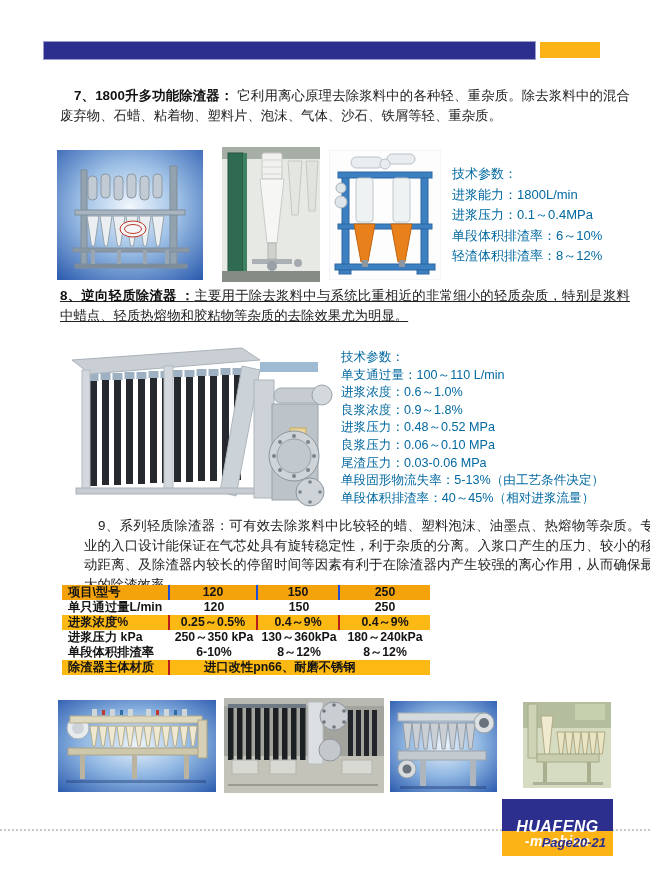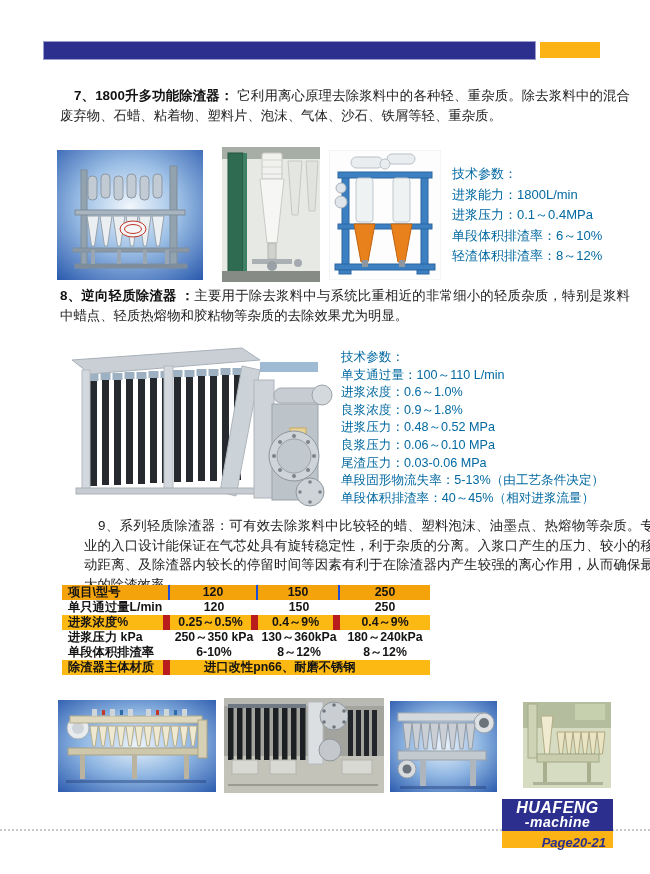--- a/index.html
+++ b/index.html
@@ -9,52 +9,52 @@
   }
   .abs{position:absolute;}
   
   .bar-navy{left:43px;top:41px;width:491px;height:17px;background:#2d2f8f;border:1px solid #9a9cc9;}
   .bar-yellow{left:540px;top:42px;width:60px;height:16px;background:#fcb316;}
   
   .para{left:60px;width:570px;margin:0;font-size:13.4px;line-height:20px;text-align:justify;color:#222;}
   .para.indent{text-indent:14px;}
   .para b{font-weight:700;color:#111;}
   #p7{top:86px;}
-  #p8{top:286px;}
+  #p8{top:286px;text-decoration:underline;}
   #p9{top:516px;line-height:19.5px;margin-left:24px;}
   
   .params{color:#0369a1;}
   .params .ptitle,.params .pline{white-space:nowrap;}
   .params7{left:452px;top:164px;font-size:13px;line-height:20.5px;}
   .params8{left:341px;top:349px;font-size:12.6px;line-height:17.6px;}
   
   .spec-table{left:62px;top:585px;width:368px;}
   .trow{display:grid;grid-template-columns:108px 88px 82px 90px;height:15px;}
   .trow .tcell{
     font-size:12.3px;font-weight:700;line-height:15px;text-align:center;color:#141414;
     overflow:hidden;white-space:nowrap;
   }
   .trow .tfirst{text-align:left;padding-left:6px;}
   .trow.header .tcell{background:#f5a30a;border-right:2px solid #1d4ed8;}
-  .trow.orange .tcell{background:#fcb813;border-right:7px solid #b91c1c;}
+  .trow.orange .tcell{background:#fcb813;border-right:2px solid #b91c1c;}
   .trow.header .tcell:last-child,.trow.orange .tcell:last-child{border-right:none;}
   .trow.white .tcell{background:#ffffff;}
   .trow .tspan{grid-column:2 / span 3;text-align:left;padding-left:34px;}
   
   .dotline{left:0;top:829px;width:650px;height:0;border-top:2px dotted #c9c9c9;}
   
   .logo{left:502px;top:799px;width:111px;height:56px;z-index:5;}
   .logo-blue{
     height:32px;background:#2d2f8f;color:#ffffff;text-align:center;
     font-style:italic;font-weight:700;letter-spacing:0.5px;
   }
-  .logo-blue .l1{font-size:16px;line-height:17px;padding-top:0;}
+  .logo-blue .l1{font-size:16px;line-height:17px;padding-top:19px;}
   .logo-blue .l2{font-size:14px;line-height:13px;}
   .logo-yellow{
-    height:17px;background:#fcb316;color:#2d2f8f;font-style:italic;font-weight:700;
+    height:25px;background:#fcb316;color:#2d2f8f;font-style:italic;font-weight:700;
     font-size:13px;line-height:24px;text-align:right;padding-right:7px;box-sizing:border-box;
   }
   svg{display:block;}
 </style>
 </head>
 <body>
 
 <div class="page">
 
   <div class="abs bar-navy"></div>

